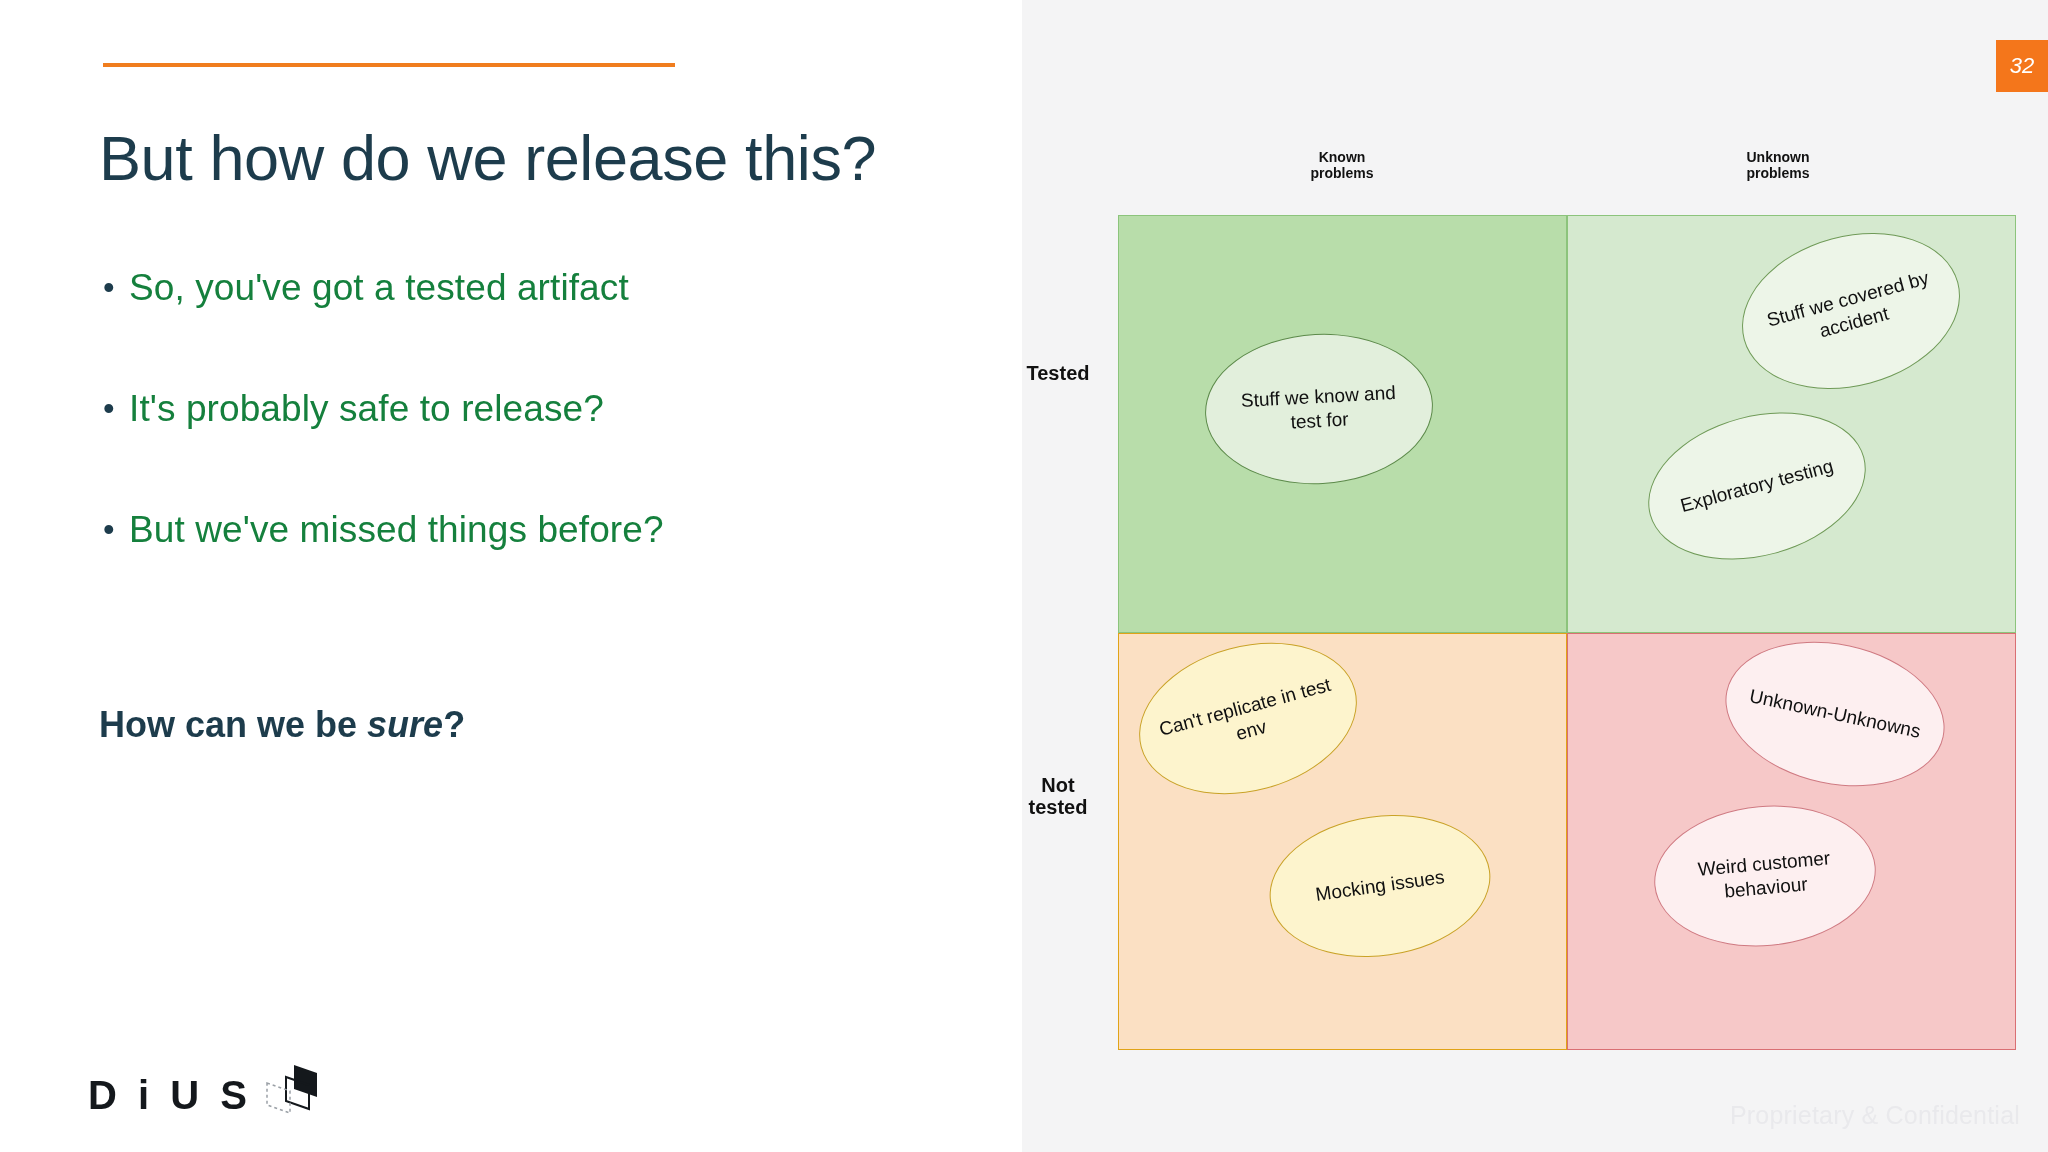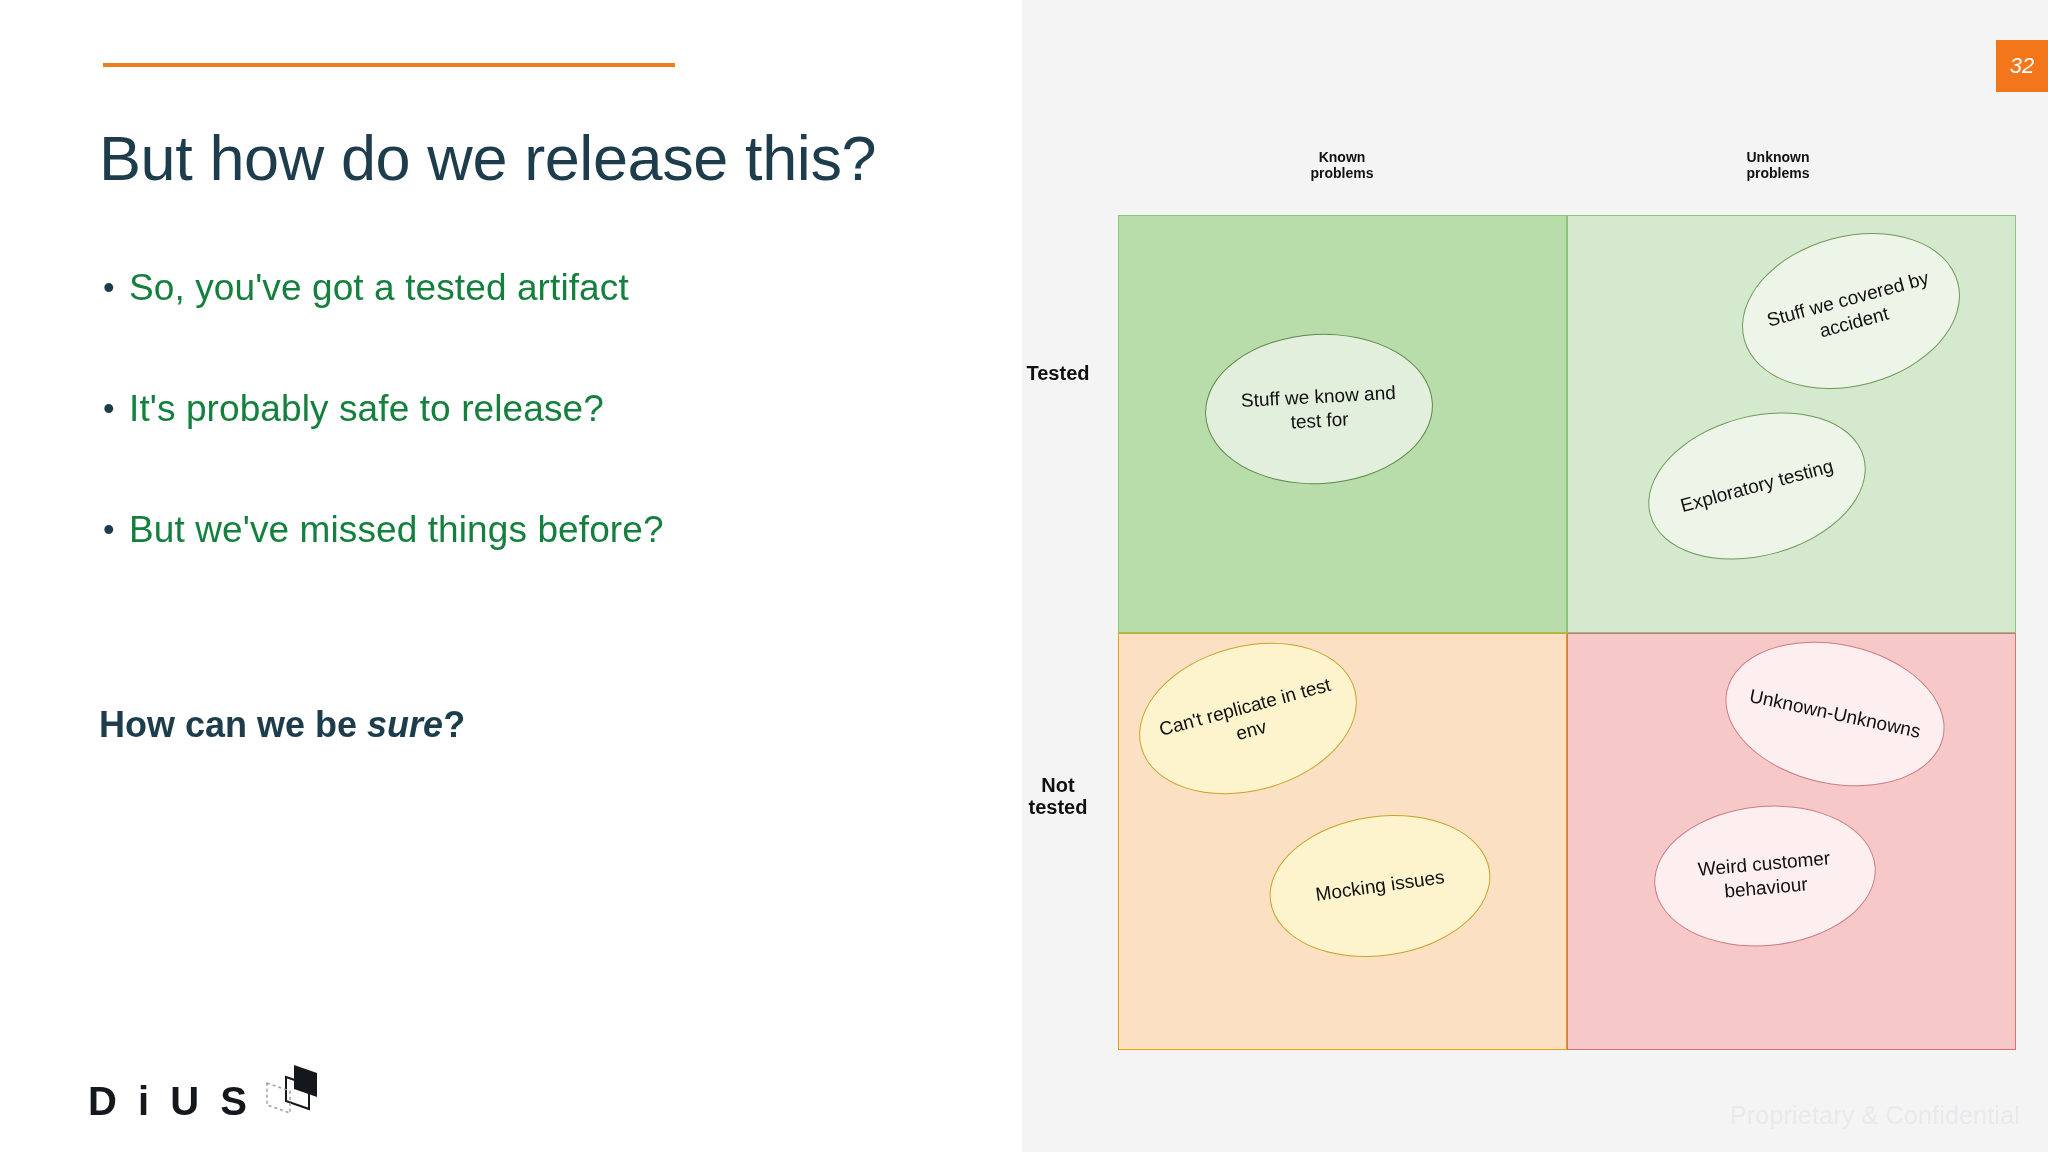--- a/index.html
+++ b/index.html
@@ -100,21 +100,21 @@
     font-style: italic;
     font-weight: 700;
   }
 
   
   #logo {
     position: absolute;
     left: 88px;
     top: 1075px;
     display: flex;
-    align-items: flex-end;
+    align-items: flex-start;
   }
   #logo-word {
     font-size: 40px;
     font-weight: 700;
     letter-spacing: 5px;
     color: #14181c;
     font-family: "Liberation Sans", sans-serif;
     line-height: 1;
   }
   #logo-mark {

